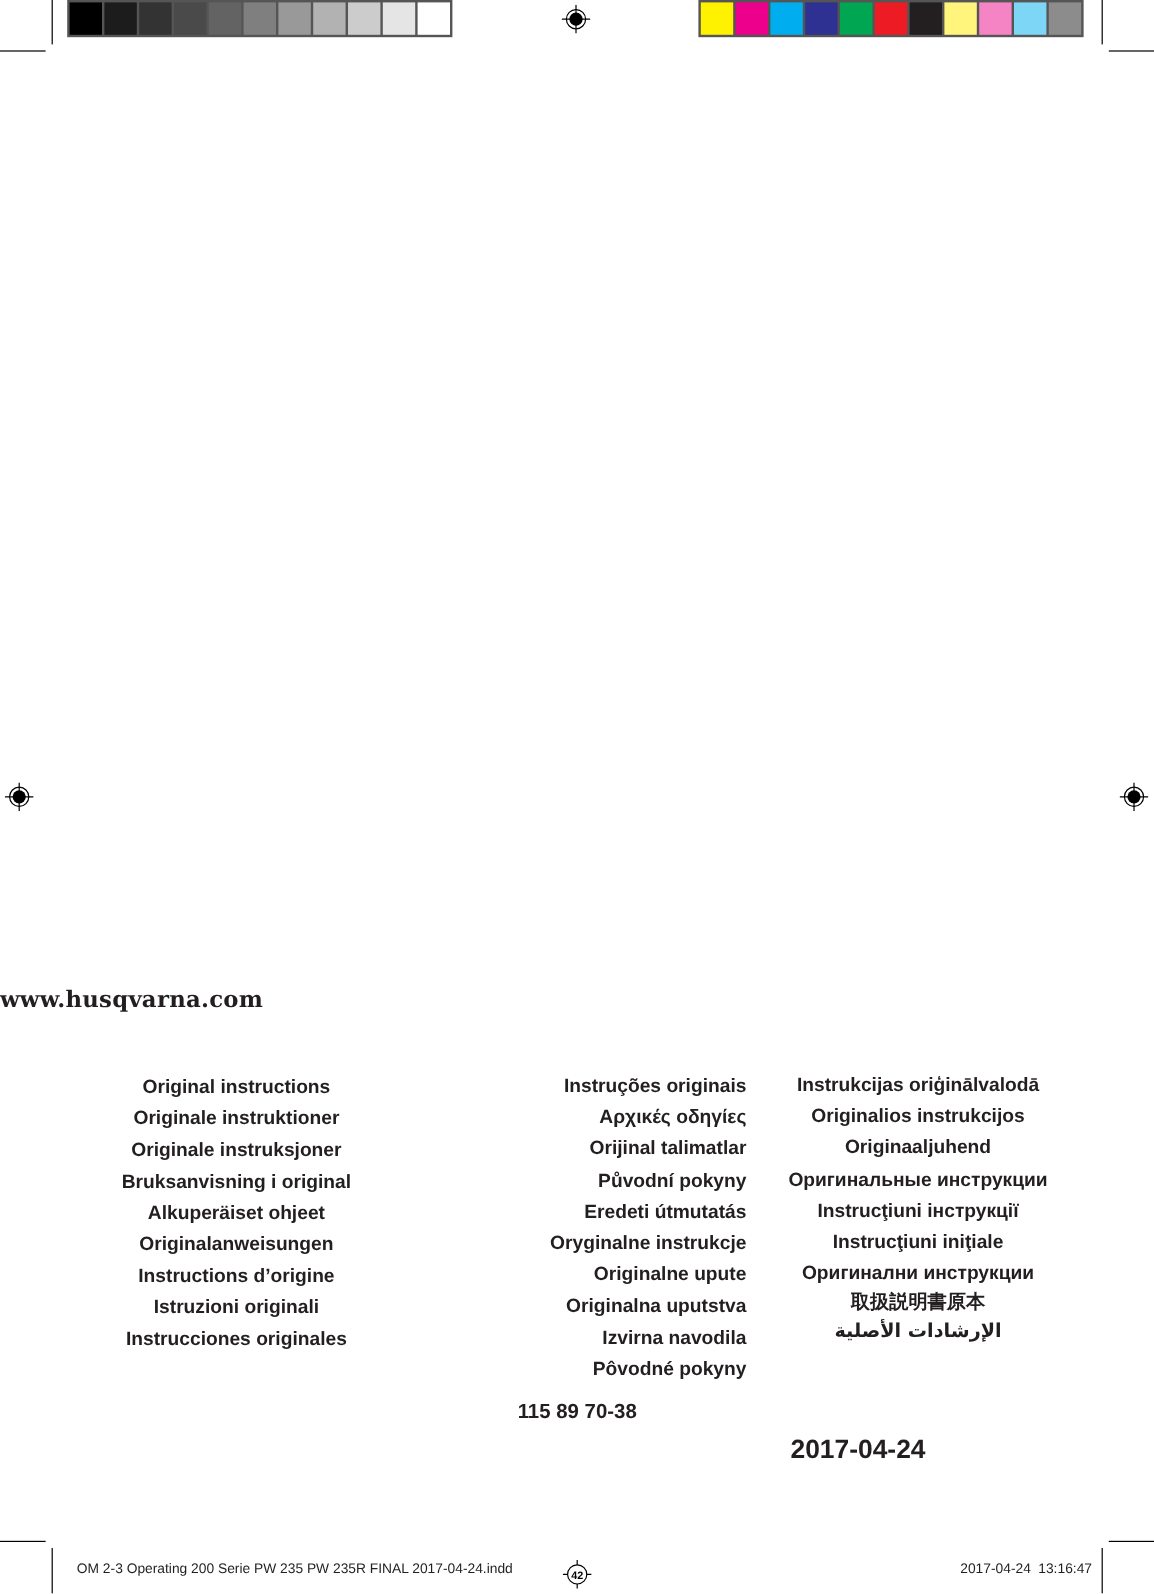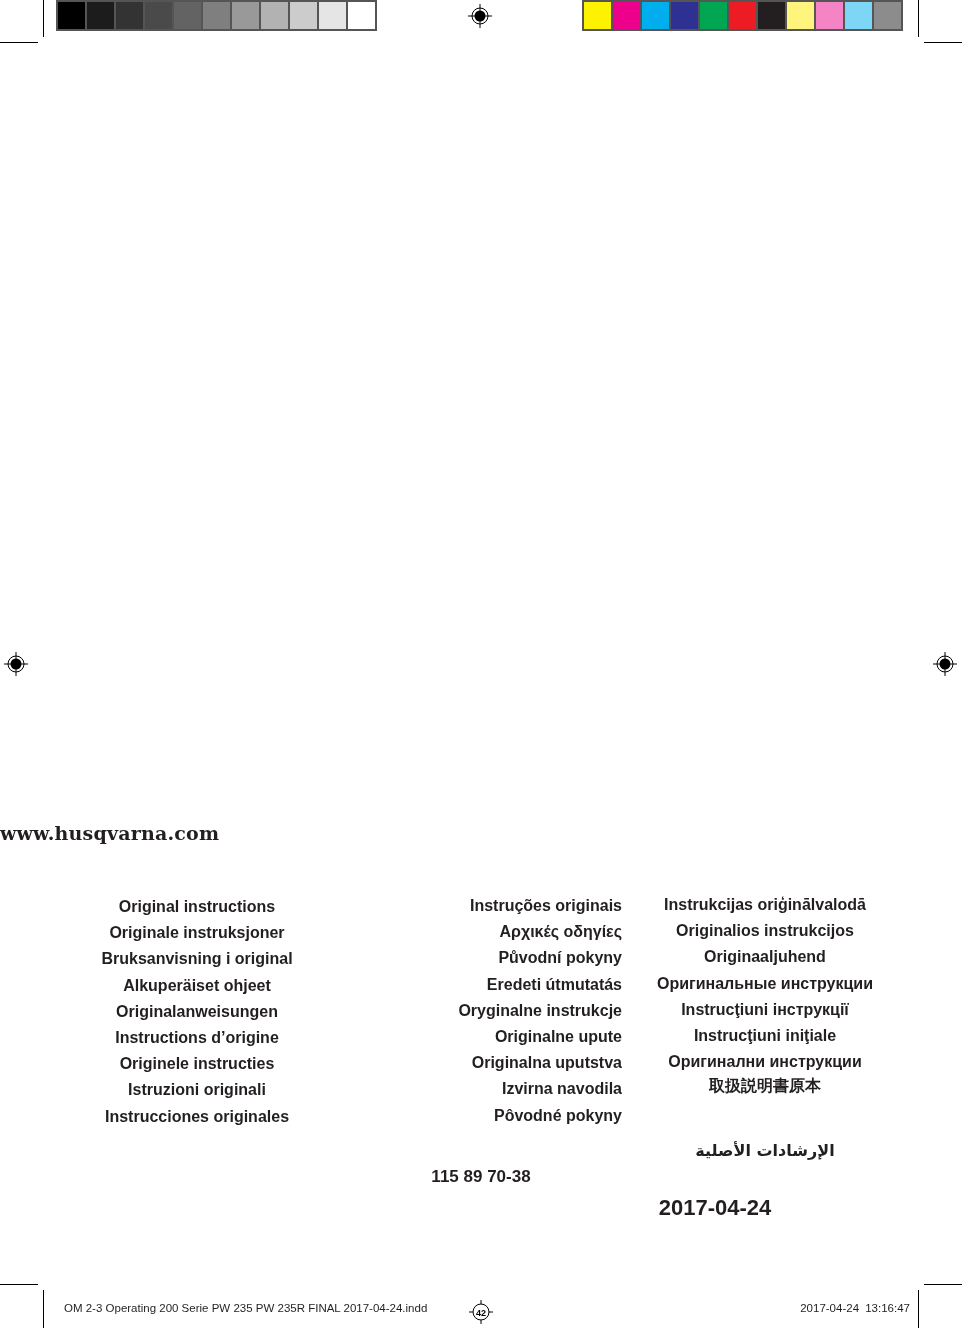--- a/index.html
+++ b/index.html
@@ -26,21 +26,21 @@
       letter-spacing: 0.2px;
     }
     .col {
       position: absolute; top: 894px; text-align: center;
       font-weight: bold; font-size: 16px; line-height: 26.2px;
     }
     .col div { white-space: nowrap; }
     .col.c1 { left: 56px; width: 282px; }
     .col.c2 { left: 340px; width: 282px; top: 893px; text-align: right; }
     .col.c3 { left: 624px; width: 282px; top: 892px; }
-    .arabic { direction: rtl; font-family: "DejaVu Sans", sans-serif; margin-top: 42px; }
+    .arabic { direction: rtl; font-family: "DejaVu Sans", sans-serif; }
     .partno { position: absolute; left: 340px; width: 282px; top: 1167px; text-align: center; font-weight: bold; font-size: 17px; }
     .date { position: absolute; left: 624px; width: 182px; top: 1195px; text-align: center; font-weight: bold; font-size: 22px; }
     .slug-left { position: absolute; left: 64px; top: 1302px; font-size: 11.5px; color: #231f20; }
     .slug-right { position: absolute; right: 52px; top: 1302px; font-size: 11.5px; color: #231f20; word-spacing: 3px; }
   </style>
 </head>
 <body>
 
 <div class="crop-h" style="left:0;top:42px;width:38px;"></div>
 <div class="crop-v" style="left:43px;top:0;height:37px;"></div>
@@ -95,33 +95,34 @@
   <line x1="0" y1="12" x2="24" y2="12" stroke="#000" stroke-width="1"></line>
   <line x1="12" y1="0" x2="12" y2="24" stroke="#000" stroke-width="1"></line>
   <circle cx="12" cy="12" r="8" fill="none" stroke="#000" stroke-width="1"></circle>
   <circle cx="12" cy="12" r="5.5" fill="#000"></circle>
 </svg>
 
 <div class="url">www.husqvarna.com</div>
 
 <div class="col c1">
   <div>Original instructions</div>
+  <div>Originale instruktioner</div>
   <div>Originale instruksjoner</div>
   <div>Bruksanvisning i original</div>
   <div>Alkuperäiset ohjeet</div>
   <div>Originalanweisungen</div>
   <div>Instructions d’origine</div>
-  <div>Originele instructies</div>
   <div>Istruzioni originali</div>
   <div>Instrucciones originales</div>
 </div>
 
 <div class="col c2">
   <div>Instruções originais</div>
   <div>Αρχικές οδηγίες</div>
+  <div>Orijinal talimatlar</div>
   <div>Původní pokyny</div>
   <div>Eredeti útmutatás</div>
   <div>Oryginalne instrukcje</div>
   <div>Originalne upute</div>
   <div>Originalna uputstva</div>
   <div>Izvirna navodila</div>
   <div>Pôvodné pokyny</div>
 </div>
 
 <div class="col c3">

